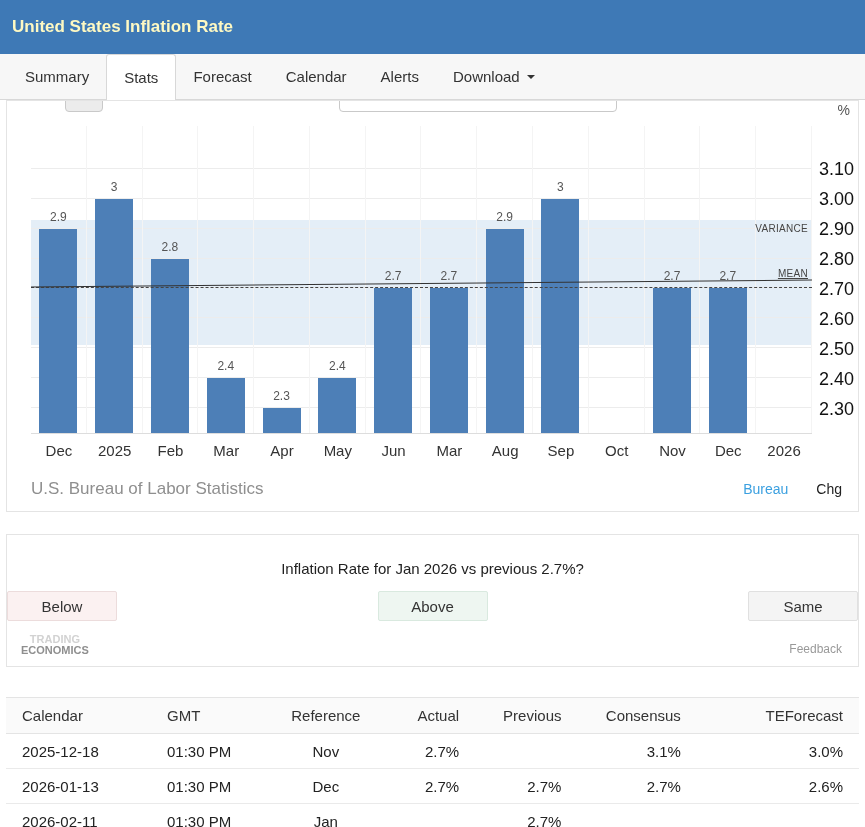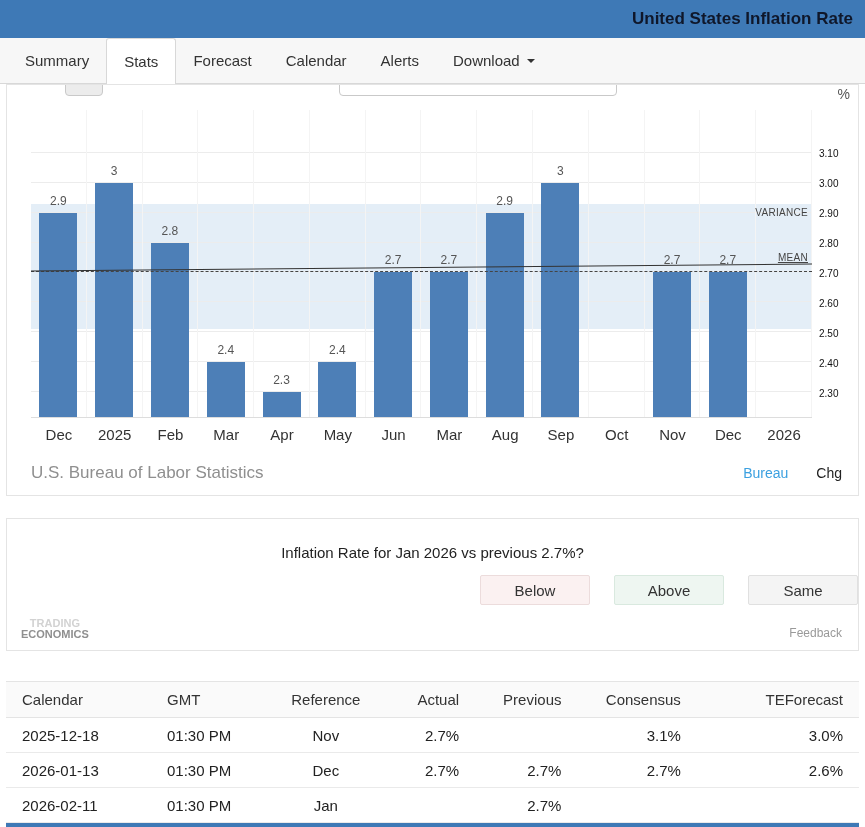--- a/index.html
+++ b/index.html
@@ -9,22 +9,22 @@
     --c-link:#3ba0e0;
   }
   *{box-sizing:border-box;margin:0;padding:0;}
   body{
     width:865px;min-height:827px;background:#fff;color:#222;
     font-family:"Liberation Sans", sans-serif;
   }
 
   
   .app-header{
-    background:var(--c-header);color:#0f172a;height:38px;display:flex;align-items:center;
-    padding:0 12px;font-size:17px;font-weight:bold;justify-content:flex-end;
+    background:var(--c-header);color:#fef9c3;height:54px;display:flex;align-items:center;
+    padding:0 12px;font-size:17px;font-weight:bold;
   }
 
   
   .tab-bar{
     background:#f7f7f7;border-bottom:1px solid #d8d8d8;display:flex;align-items:flex-end;
     height:46px;padding-left:8px;
   }
   .tab{
     padding:0 17px;height:45px;display:flex;align-items:center;gap:7px;
     font-size:15px;color:#333;cursor:pointer;white-space:nowrap;
@@ -44,21 +44,21 @@
   
   .chart-panel{overflow:hidden;padding-bottom:8px;}
   .cropped-controls{position:relative;height:13px;}
   .cropped-box{position:absolute;top:-11px;height:22px;border:1px solid #c9c9c9;border-radius:4px;background:#fff;}
   .cropped-box.small{left:58px;width:38px;background:#ececec;}
   .cropped-box.wide{left:332px;width:278px;}
   .chart-area{padding:12px 0 0 24px;}
   .plot-row{display:flex;}
   .plot{position:relative;flex:1;height:308px;border-bottom:1px solid #ddd;}
   .yaxis{position:relative;width:46px;height:308px;}
-  .ytick{position:absolute;left:7px;bottom:0;transform:translateY(50%);font-size:10px;color:#111;}
+  .ytick{position:absolute;left:7px;bottom:0;transform:translateY(50%);font-size:18px;color:#111;}
   .unit{position:absolute;right:8px;top:-24px;font-size:14px;color:#555;}
   .band{position:absolute;left:0;right:0;background:var(--c-band);z-index:0;}
   .hgrid{position:absolute;left:0;right:0;height:1px;background:#ececec;z-index:1;}
   .slots{position:absolute;top:0;left:0;right:0;bottom:0;display:flex;z-index:2;}
   .slot{flex:1;position:relative;border-right:1px solid #f4f4f4;}
   .bar{position:absolute;bottom:0;left:50%;transform:translateX(-50%);width:38px;background:var(--c-bar);}
   .bar-label{position:absolute;left:50%;transform:translateX(-50%);font-size:12px;color:#555;white-space:nowrap;}
   .mean-line{position:absolute;left:0;right:0;border-top:1px dashed #444;z-index:4;}
   .trend-line{position:absolute;left:0;right:0;height:1px;background:#333;z-index:4;transform:rotate(-0.5deg);}
   .plot-annot{position:absolute;right:4px;font-size:10px;color:#444;letter-spacing:.3px;z-index:5;}
@@ -68,21 +68,21 @@
   .yspacer{width:46px;}
   .chart-footer{display:flex;justify-content:space-between;align-items:center;padding:20px 16px 4px 24px;}
   .source{font-size:17px;color:#8f8f8f;}
   .footer-links{display:flex;gap:28px;font-size:14px;}
   .link-value{color:var(--c-link);cursor:pointer;}
   .link-chg{color:#222;cursor:pointer;}
 
   
   .poll-panel{margin-top:22px;position:relative;height:133px;text-align:center;padding-top:25px;}
   .poll-question{font-size:15px;color:#222;}
-  .poll-options{display:flex;justify-content:flex-end;gap:24px;margin-top:14px;}
+  .poll-options{display:flex;justify-content:space-between;gap:24px;margin-top:14px;}
   .poll-btn{
     width:110px;height:30px;font-size:15px;color:#333;border:1px solid #ddd;background:#f4f4f4;
     cursor:pointer;border-radius:2px;font-family:"Liberation Sans", sans-serif;
   }
   .poll-below{background:#fbf1f1;border-color:#ecdcdc;}
   .poll-same{background:#f4f4f4;border-color:#e0e0e0;}
   .poll-above{background:#eef6f1;border-color:#d9e9df;}
   .watermark{position:absolute;left:14px;bottom:10px;text-align:left;font-weight:bold;font-size:11px;line-height:11px;}
   .wm1{color:#d2d2d2;text-align:center;}
   .wm2{color:#8f8f8f;}

